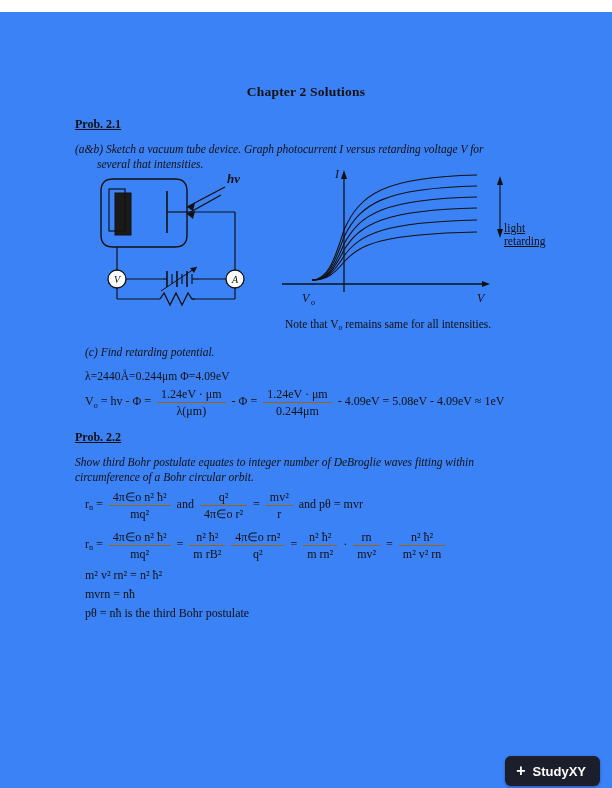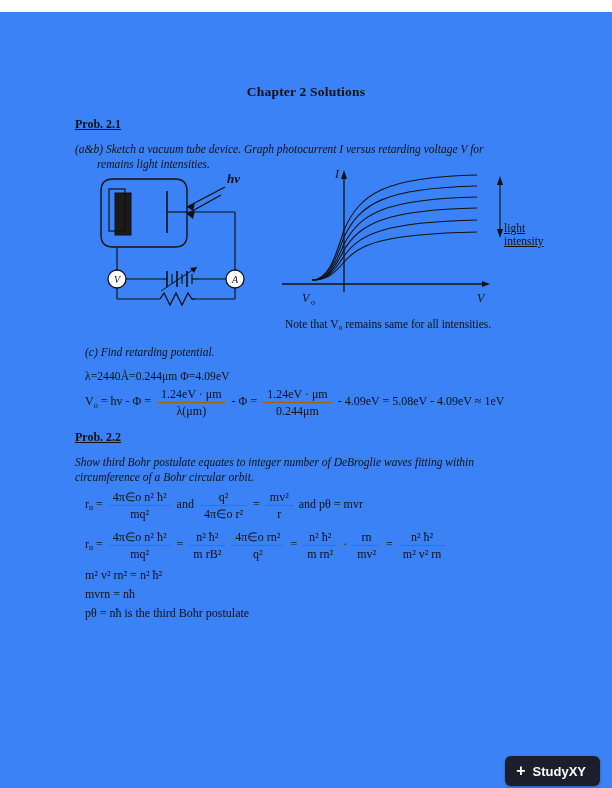--- a/index.html
+++ b/index.html
@@ -132,21 +132,21 @@
 <body>
 
 <div class="page">
 
   <div class="title">Chapter 2 Solutions</div>
 
   <div class="prob-head" id="prob1-head">Prob. 2.1</div>
 
   <div class="italic-block" id="p1-ab">
     <span>(a&amp;b) Sketch a vacuum tube device.  Graph photocurrent I versus retarding voltage V for</span>
-    <span class="indent">remains light intensities.</span>
+    <span class="indent">several that intensities.</span>
   </div>
 
   <div id="tube-fig">
     <svg width="185" height="145" viewBox="0 0 185 145">
 
       <path d="M38,12 L100,12 Q112,12 112,24 L112,68 Q112,80 100,80 L38,80 Q26,80 26,68 L26,24 Q26,12 38,12 Z" fill="none" stroke="#111" stroke-width="1.4"></path>
 
       <rect x="40" y="26" width="16" height="42" fill="#1a1a1a" stroke="#111" stroke-width="1"></rect>
 
       <rect x="34" y="22" width="16" height="42" fill="none" stroke="#111" stroke-width="1.2"></rect>
@@ -215,21 +215,21 @@
       <polygon points="228,14 225,23 231,23" fill="#111"></polygon>
       <polygon points="228,76 225,67 231,67" fill="#111"></polygon>
 
       <text x="63" y="16" font-family="Liberation Serif, serif" font-size="12" font-style="italic" fill="#111">I</text>
       <text x="205" y="140" font-family="Liberation Serif, serif" font-size="12" font-style="italic" fill="#111">V</text>
       <text x="30" y="140" font-family="Liberation Serif, serif" font-size="12" font-style="italic" fill="#111">V</text>
       <text x="39" y="143" font-family="Liberation Serif, serif" font-size="8" fill="#111">o</text>
     </svg>
     <div style="position:absolute; left:232px; top:60px; width:60px; line-height:13px;text-decoration:underline;" class="lightlabel">
       <span>light</span><br>
-      <span>intensity</span>
+      <span>retarding</span>
     </div>
   </div>
 
   <div class="plain" id="note-vo">
     <span>Note that V</span><sub>o</sub><span> remains same for all intensities.</span>
   </div>
 
   <div class="italic-block" id="p1-c">(c) Find retarding potential.</div>
 
   <div class="plain" id="lam-line">λ=2440Å=0.244μm          Φ=4.09eV</div>

